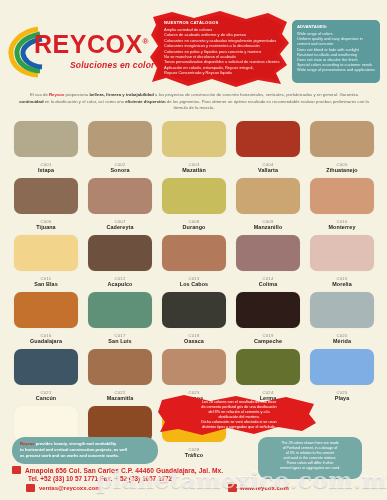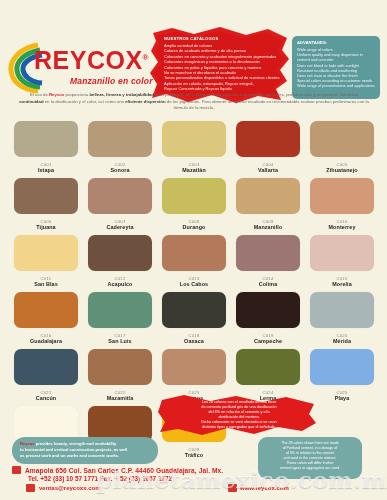--- a/index.html
+++ b/index.html
@@ -7,21 +7,21 @@
   body{
     width:387px;height:500px;overflow:hidden;
     background:#f7f4e6;
     font-family:"Liberation Sans","DejaVu Sans",sans-serif;
     position:relative;
     -webkit-font-smoothing:antialiased;
   }
   .page{position:absolute;inset:0;background:#f6f2e2;}
 
   
-  .header{position:absolute;left:0;top:16px;width:309px;height:88px;}
+  .header{position:absolute;left:0;top:0;width:309px;height:88px;}
 
   .logo-wrap{position:absolute;left:8px;top:26px;width:150px;height:52px;}
   .logo-arc{position:absolute;left:0;top:0;width:60px;height:52px;}
   .logo-text{
     position:absolute;left:26px;top:6px;
     font-size:25px;font-weight:bold;letter-spacing:0.5px;
     color:#d81f26;font-family:"Liberation Sans",sans-serif;
     line-height:1;
   }
   .logo-reg{font-size:8px;vertical-align:super;}
@@ -148,21 +148,21 @@
 
   <div class="header">
 
     <div class="logo-wrap">
       <svg class="logo-arc" viewBox="0 0 60 52">
         <path d="M30 3 C10 6 2 20 3 28 C4 40 14 48 30 49" fill="none" stroke="#f5b612" stroke-width="5"></path>
         <path d="M32 8 C15 11 8 21 9 28 C10 37 18 44 32 45" fill="none" stroke="#2e9e49" stroke-width="5"></path>
         <path d="M34 13 C21 15 14 22 15 28 C16 34 22 40 34 41" fill="none" stroke="#1b5fa8" stroke-width="5"></path>
       </svg>
       <div class="logo-text"><span>REYCOX</span><span class="logo-reg">®</span></div>
-      <div class="logo-tag">Manzanillo en color</div>
+      <div class="logo-tag">Soluciones en color</div>
     </div>
 
     <div class="red-torn">
       <svg width="140" height="78" viewBox="0 0 140 78">
         <path d="M3,7 L22,2 L44,8 L70,1 L96,9 L118,3 L137,12 L132,24 L139,33
                  L130,44 L137,55 L126,63 L131,74 L108,70 L86,77 L62,69 L38,76
                  L16,68 L2,72 L7,58 L0,47 L8,36 L1,25 L6,15 Z" fill="#e01b1b"></path>
         <path d="M6,10 L26,6 L46,11 L70,5 L94,12 L116,7 L133,15 L128,25 L135,33
                  L127,43 L133,54 L123,61 L128,70 L107,67 L86,73 L63,66 L39,72
                  L18,65 L6,68 L10,57 L4,47 L11,37 L5,26 L9,17 Z" fill="#cc1414" opacity="0.55"></path>

